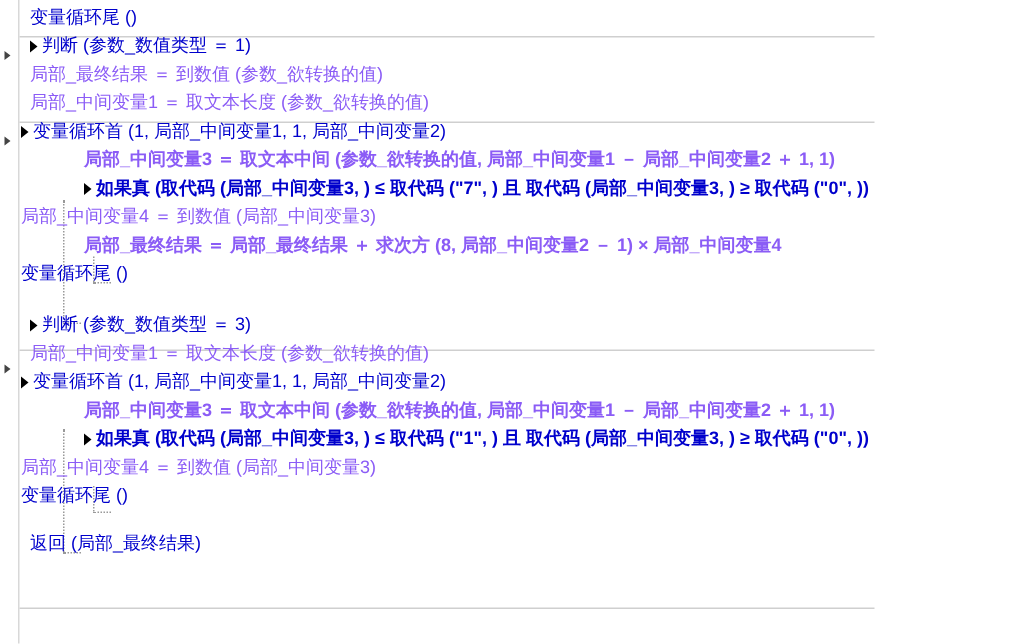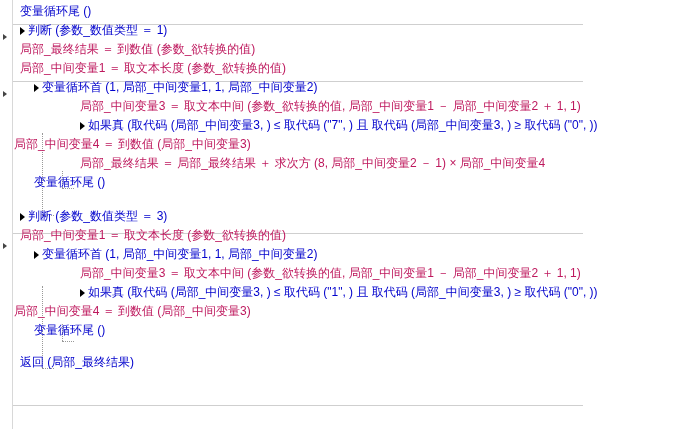--- a/index.html
+++ b/index.html
@@ -37,27 +37,27 @@
     line-height: 19px;
     white-space: nowrap;
     padding-left: 14px;
   }
   .row .txt {
     display: inline-block;
     vertical-align: top;
   }
   
   .ind1 { padding-left: 20px; }
-  .ind2 { padding-left: 34px; }
-  .ind3 { padding-left: 80px; }
+  .ind2 { padding-left: 14px; }
+  .ind3 { padding-left: 56px; font-weight: bold; }
   .ind4 { }
 
   
   .kw     { color: #0000cc; }   
-  .blk    { color: #be185d; }
+  .blk    { color: #8b5cf6; }
   .tri-sm {
     position: absolute;
     left: 3px;
     top: 6px;
     width: 0;
     height: 0;
     border-left: 4px solid #444444;
     border-top: 3.5px solid transparent;
     border-bottom: 3.5px solid transparent;
   }

